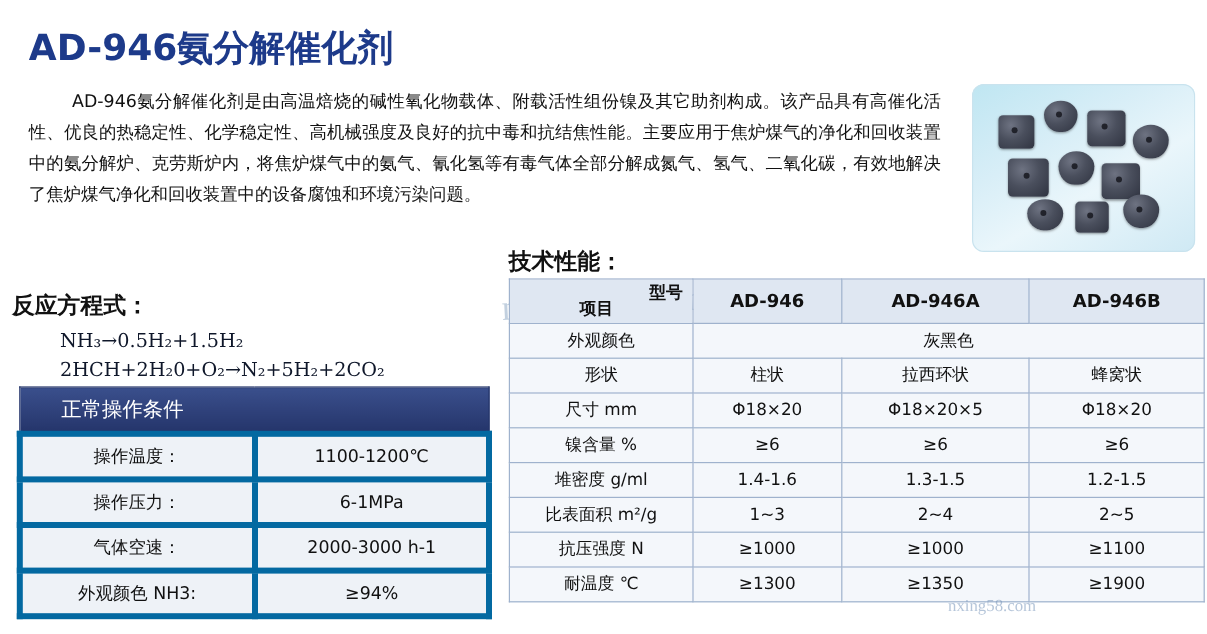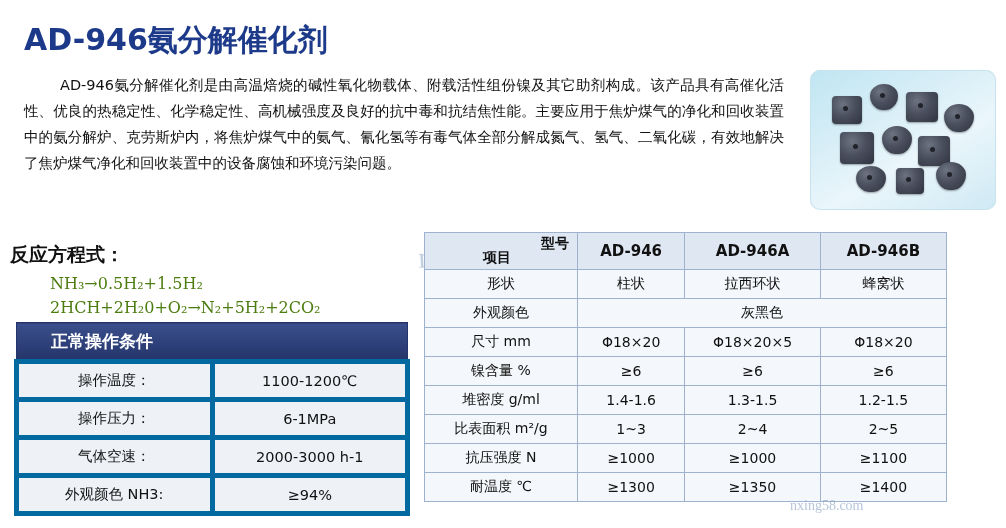--- a/index.html
+++ b/index.html
@@ -57,52 +57,52 @@
     position:absolute;
     font-size:19px;font-weight:bold;color:#111;
     font-family:"DejaVu Sans","Liberation Sans",sans-serif;
   }
   #eq-head{left:10px;top:242px;}
   #perf-head{left:424px;top:205px;}
 
   
   .eqs{
     position:absolute;left:50px;top:272px;
-    font-size:16px;line-height:24px;color:#4d7c0f;
+    font-size:16px;line-height:24px;color:#0f172a;
     font-family:"DejaVu Serif","Liberation Serif",serif;
   }
   .eqs div{white-space:nowrap;}
 
   
   .ltable{
     position:absolute;left:14px;top:322px;width:396px;
     border-collapse:collapse;
     font-size:14.5px;
     font-family:"DejaVu Sans","Liberation Sans",sans-serif;
   }
   .ltable td{
     border:5px solid #0369a1;
     height:31px;
     text-align:center;
     color:#111;
     background:#eef2f7;
   }
   .ltable tr.head td{
     background:linear-gradient(180deg,#3a4f8c 0%,#25356b 100%);
-    color:#ffffff;font-weight:bold;font-size:17px;
+    color:#ffffff;font-weight:normal;font-size:17px;
     text-align:left;padding-left:34px;
     border:1px solid #25356b;
     height:34px;
   }
   .ltable td.k{width:50%;}
   .ltable td.v{width:50%;}
 
   
   .rtable{
-    position:absolute;left:424px;top:232px;width:523px;
+    position:absolute;left:424px;top:232px;width:580px;
     border-collapse:collapse;
     font-size:14px;
     font-family:"DejaVu Sans","Liberation Sans",sans-serif;
   }
   .rtable td{
     border:1px solid #9fb2cd;
     height:26px;
     text-align:center;
     color:#111;
     background:#f4f7fb;
@@ -189,20 +189,21 @@
       </div>
   </div>
 
   <div class="sec-head" id="eq-head">反应方程式：</div>
 
   <div class="eqs">
     <div>NH₃→0.5H₂+1.5H₂</div>
     <div>2HCH+2H₂0+O₂→N₂+5H₂+2CO₂</div>
   </div>
 
+  <div class="sec-head" id="perf-head">技术性能：</div>
 
   <table class="ltable">
     <tbody>
         <tr class="head">
       <td colspan="2">正常操作条件</td>
     </tr>
     <tr>
       <td class="k">操作温度：</td>
       <td class="v">1100-1200℃</td>
     </tr>
@@ -229,30 +230,30 @@
       <td class="lbl corner">
         <span class="corner-line"></span>
         <span class="c-model">型号</span>
         <span class="c-item">项目</span>
       </td>
       <td>AD-946</td>
       <td>AD-946A</td>
       <td>AD-946B</td>
     </tr>
     <tr>
+      <td class="lbl">外观颜色</td>
+      <td colspan="3" class="span3">灰黑色</td>
+    </tr>
+    <tr>
       <td class="lbl">形状</td>
       <td>柱状</td>
       <td>拉西环状</td>
       <td>蜂窝状</td>
     </tr>
     <tr>
-      <td class="lbl">外观颜色</td>
-      <td colspan="3" class="span3">灰黑色</td>
-    </tr>
-    <tr>
       <td class="lbl">尺寸 mm</td>
       <td>Φ18×20</td>
       <td>Φ18×20×5</td>
       <td>Φ18×20</td>
     </tr>
     <tr>
       <td class="lbl">镍含量 %</td>
       <td>≥6</td>
       <td>≥6</td>
       <td>≥6</td>
@@ -272,20 +273,20 @@
     <tr>
       <td class="lbl">抗压强度 N</td>
       <td>≥1000</td>
       <td>≥1000</td>
       <td>≥1100</td>
     </tr>
     <tr>
       <td class="lbl">耐温度 ℃</td>
       <td>≥1300</td>
       <td>≥1350</td>
-      <td>≥1400</td>
+      <td>≥1900</td>
     </tr>
   </tbody>
     </table>
 
   <div class="watermark2">nxing58.com</div>
 
 </div>
 
 </body></html>

